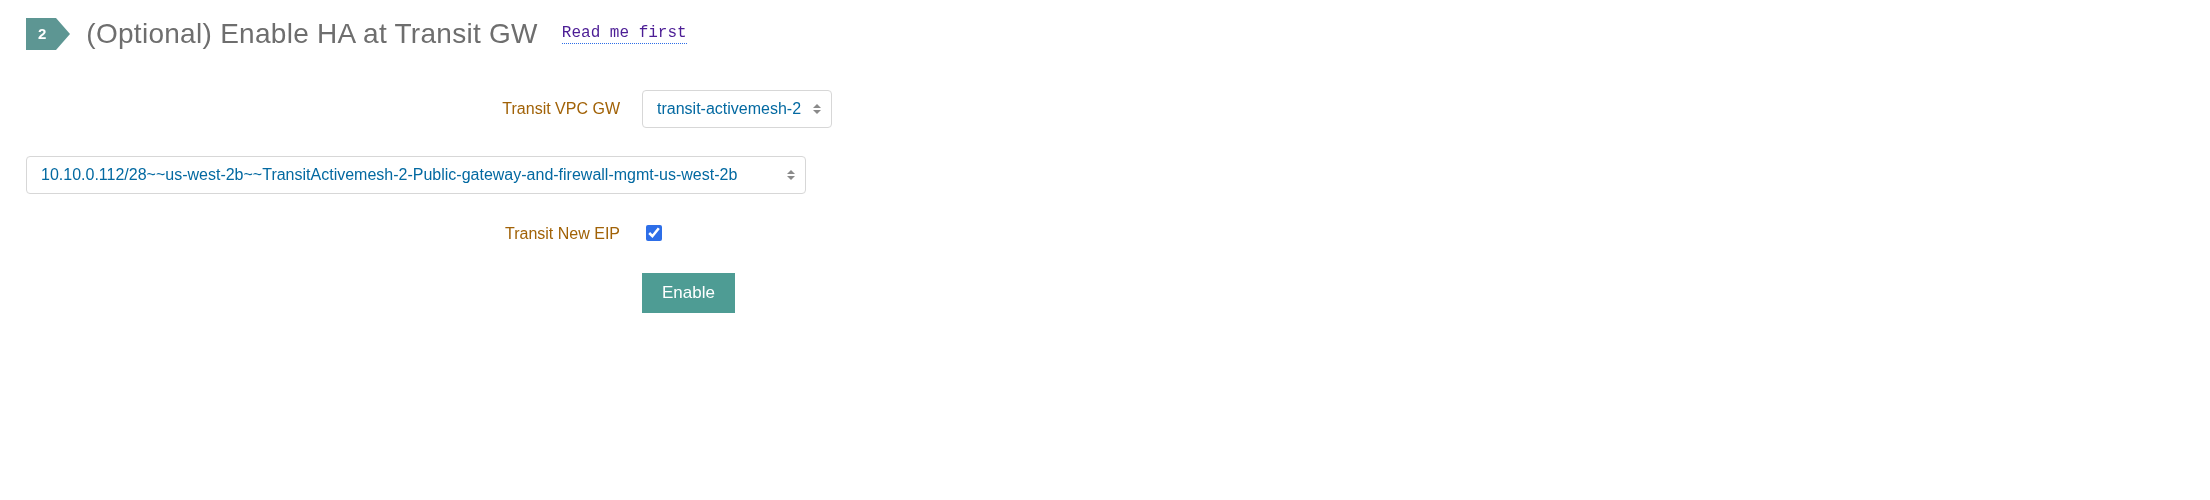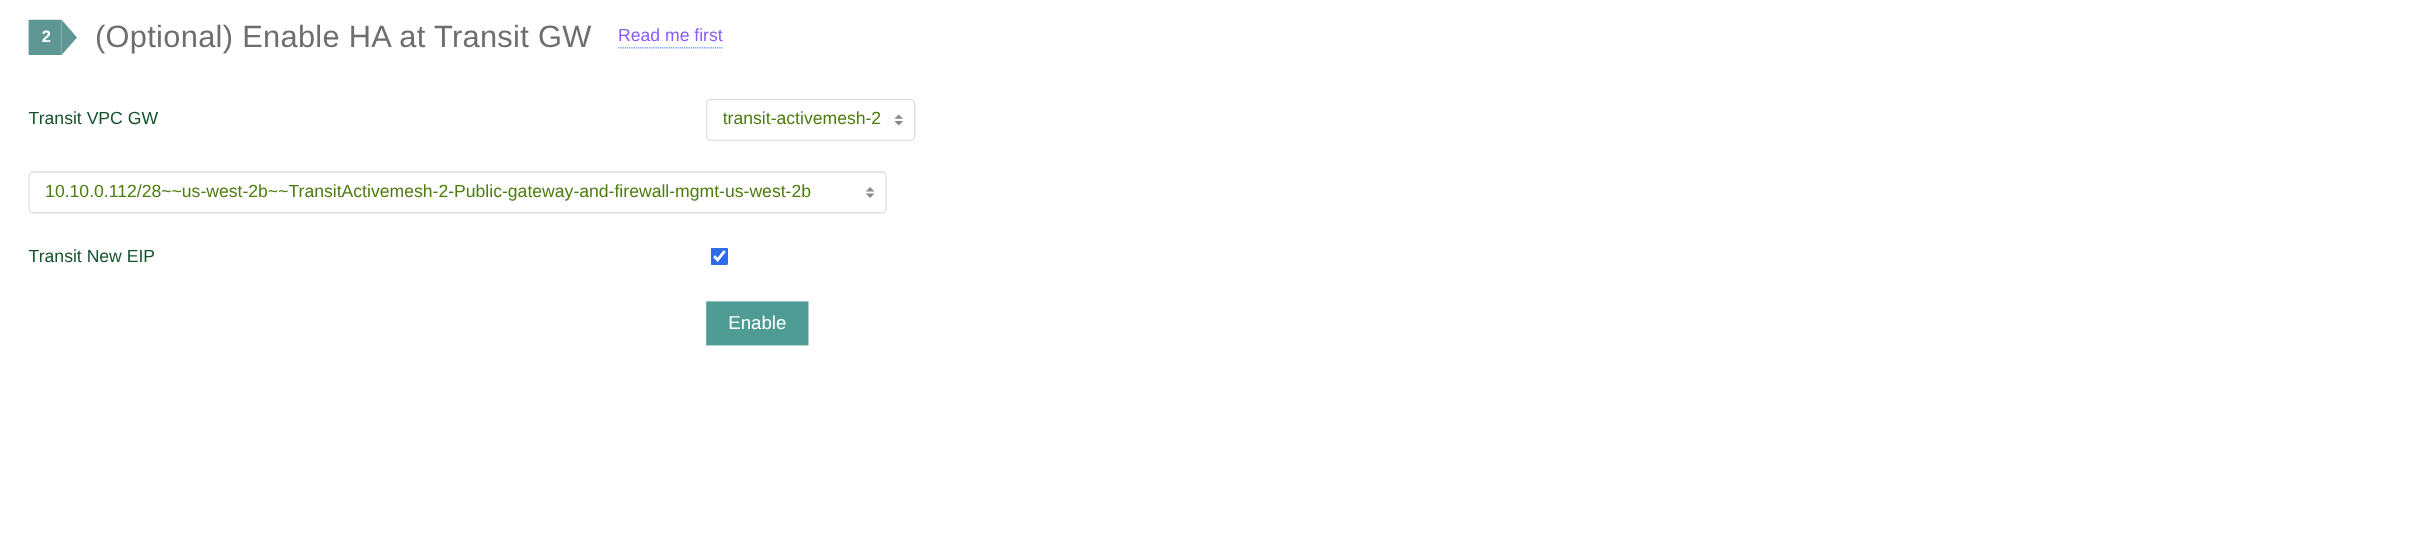--- a/index.html
+++ b/index.html
@@ -47,53 +47,55 @@
 
   .section-title {
     font-size: 28px;
     font-weight: 400;
     color: #6e6e6e;
     letter-spacing: .01em;
   }
 
   .readme-link {
     font-size: 16px;
-    color: #8b5cf6;
+    color: #4c1d95;
     text-decoration: none;
     border-bottom: 1px dotted #2d6ee8;
     margin-left: 8px;
     padding-bottom: 1px;
+    font-family: Liberation Mono, monospace;
   }
 
   
   .form {
     width: 100%;
   }
   .form-row {
     display: flex;
     align-items: center;
     margin-bottom: 28px;
   }
   .form-label {
     width: 616px;          
+    text-align: right;
     padding-right: 22px;
     font-size: 16px;
-    color: #14532d;
+    color: #a16207;
   }
   .form-control-cell { }
 
   .select {
     position: relative;
     display: inline-flex;
     align-items: center;
     height: 38px;
     border: 1px solid #d7d7d7;
     border-radius: 4px;
     background: #fff;
-    color: #4d7c0f;
+    color: #0369a1;
     font-size: 16px;
     padding: 0 30px 0 14px;
     cursor: pointer;
     white-space: nowrap;
   }
   .select .caret {
     position: absolute;
     right: 10px;
     top: 50%;
     transform: translateY(-50%);

